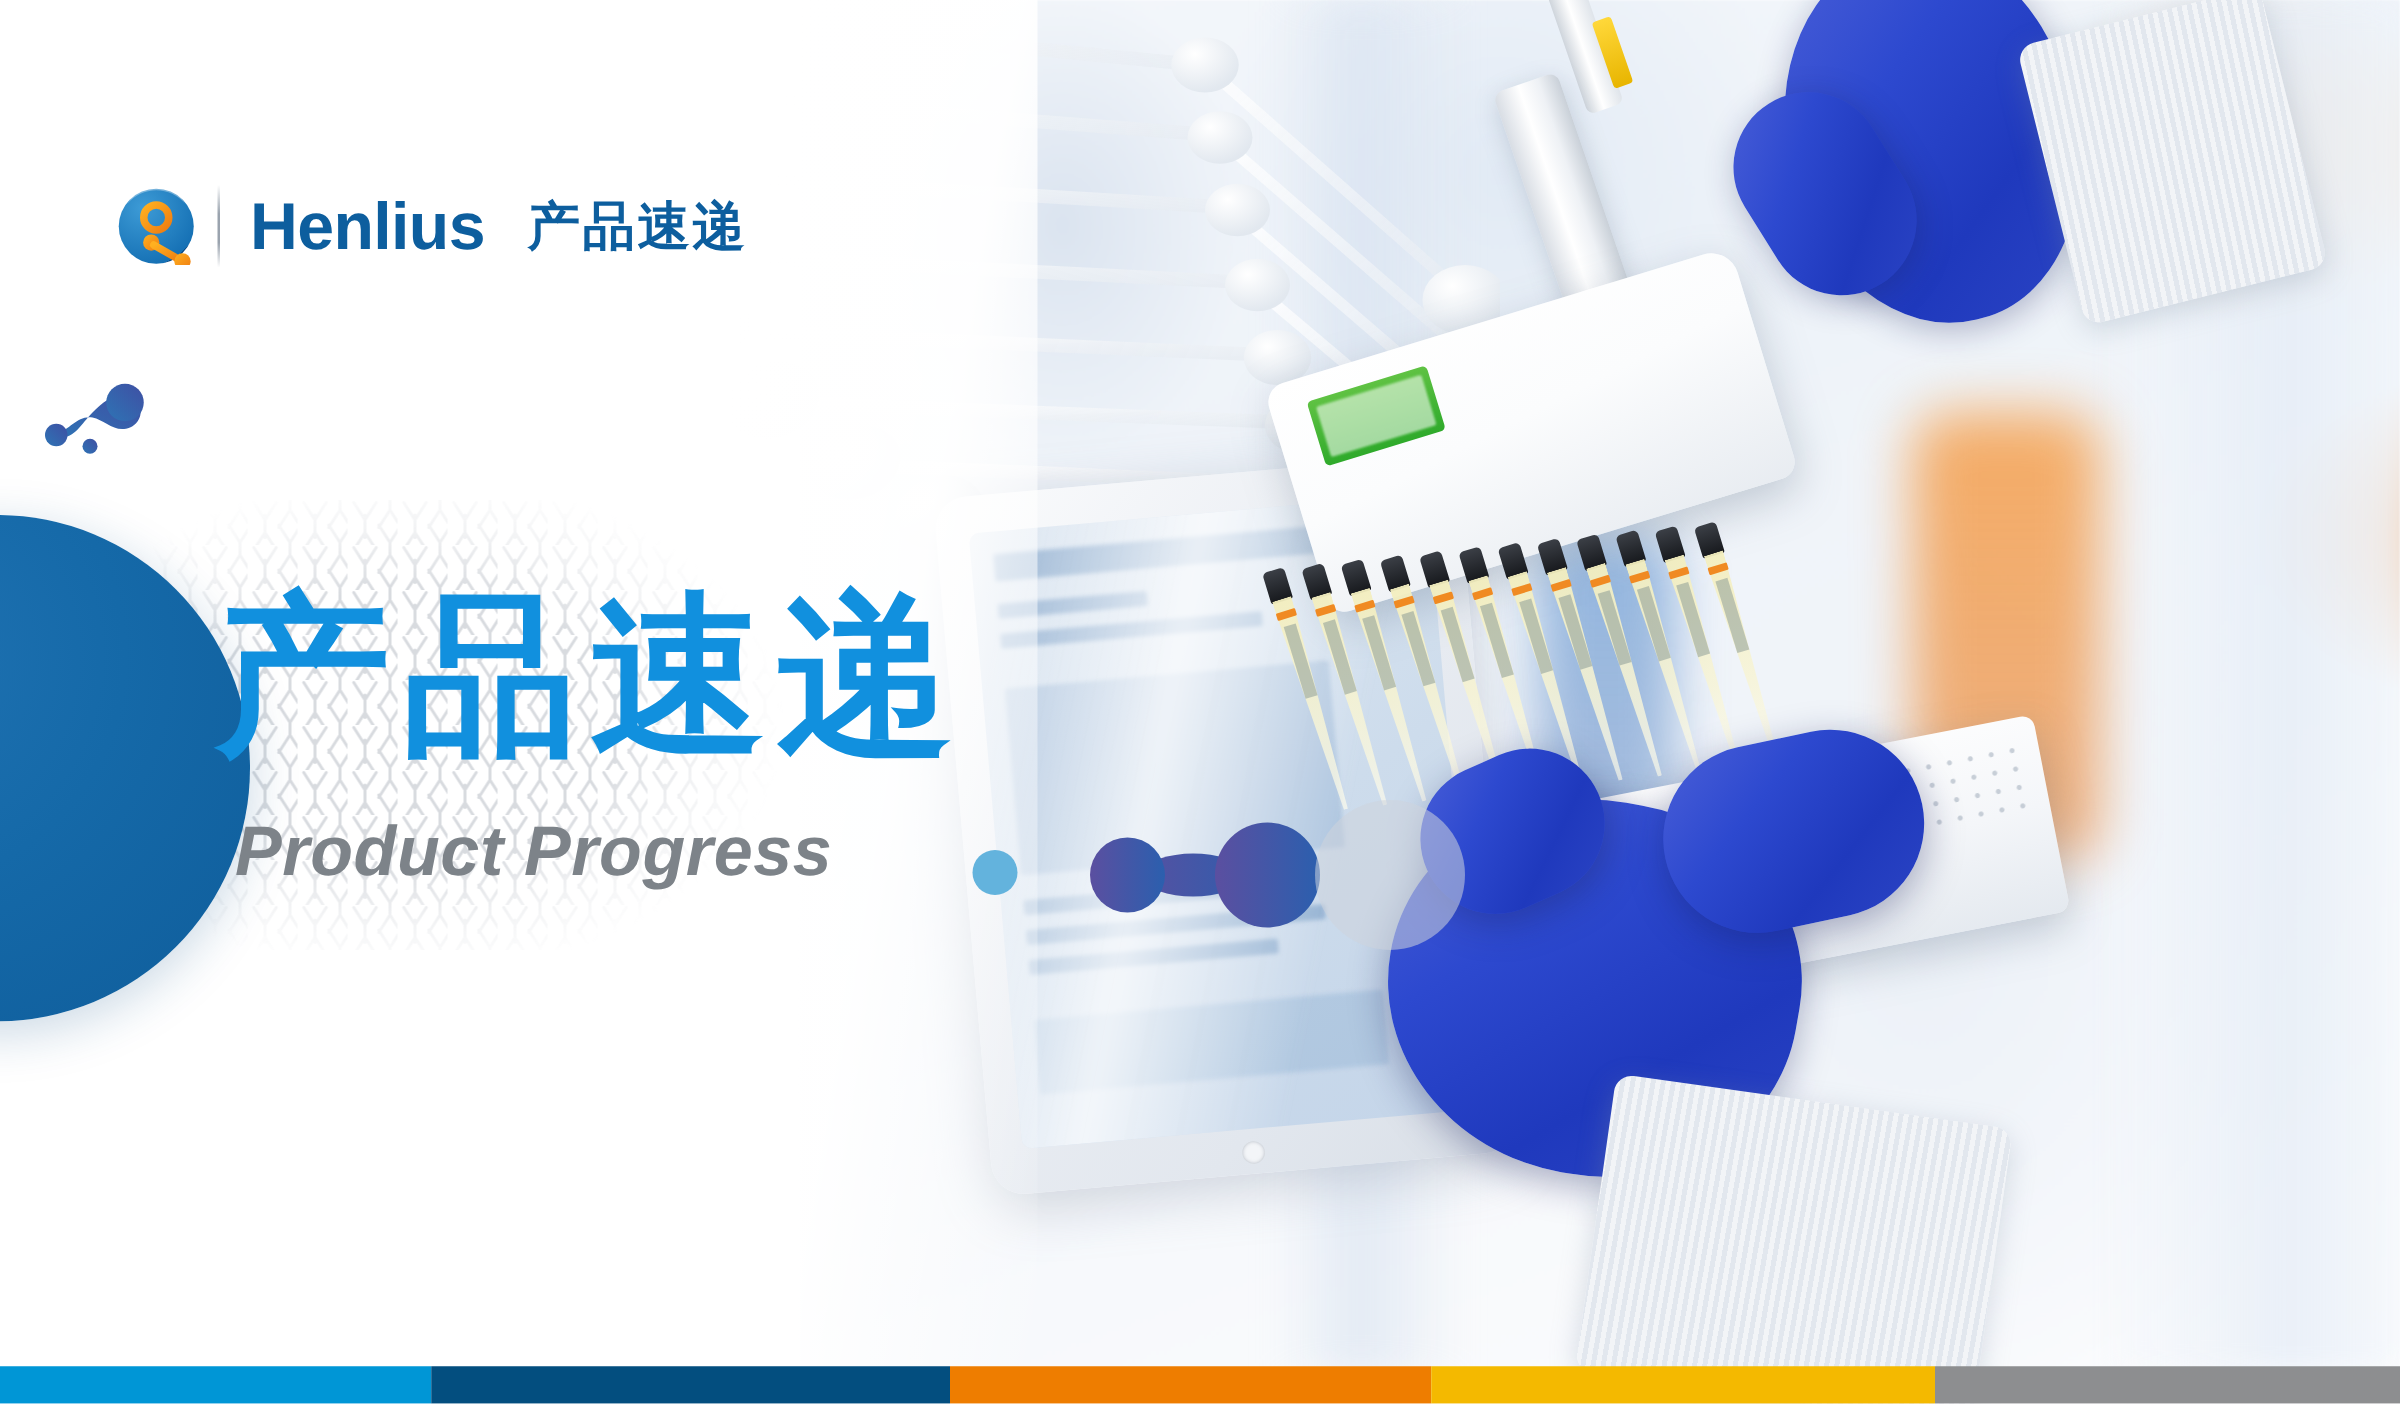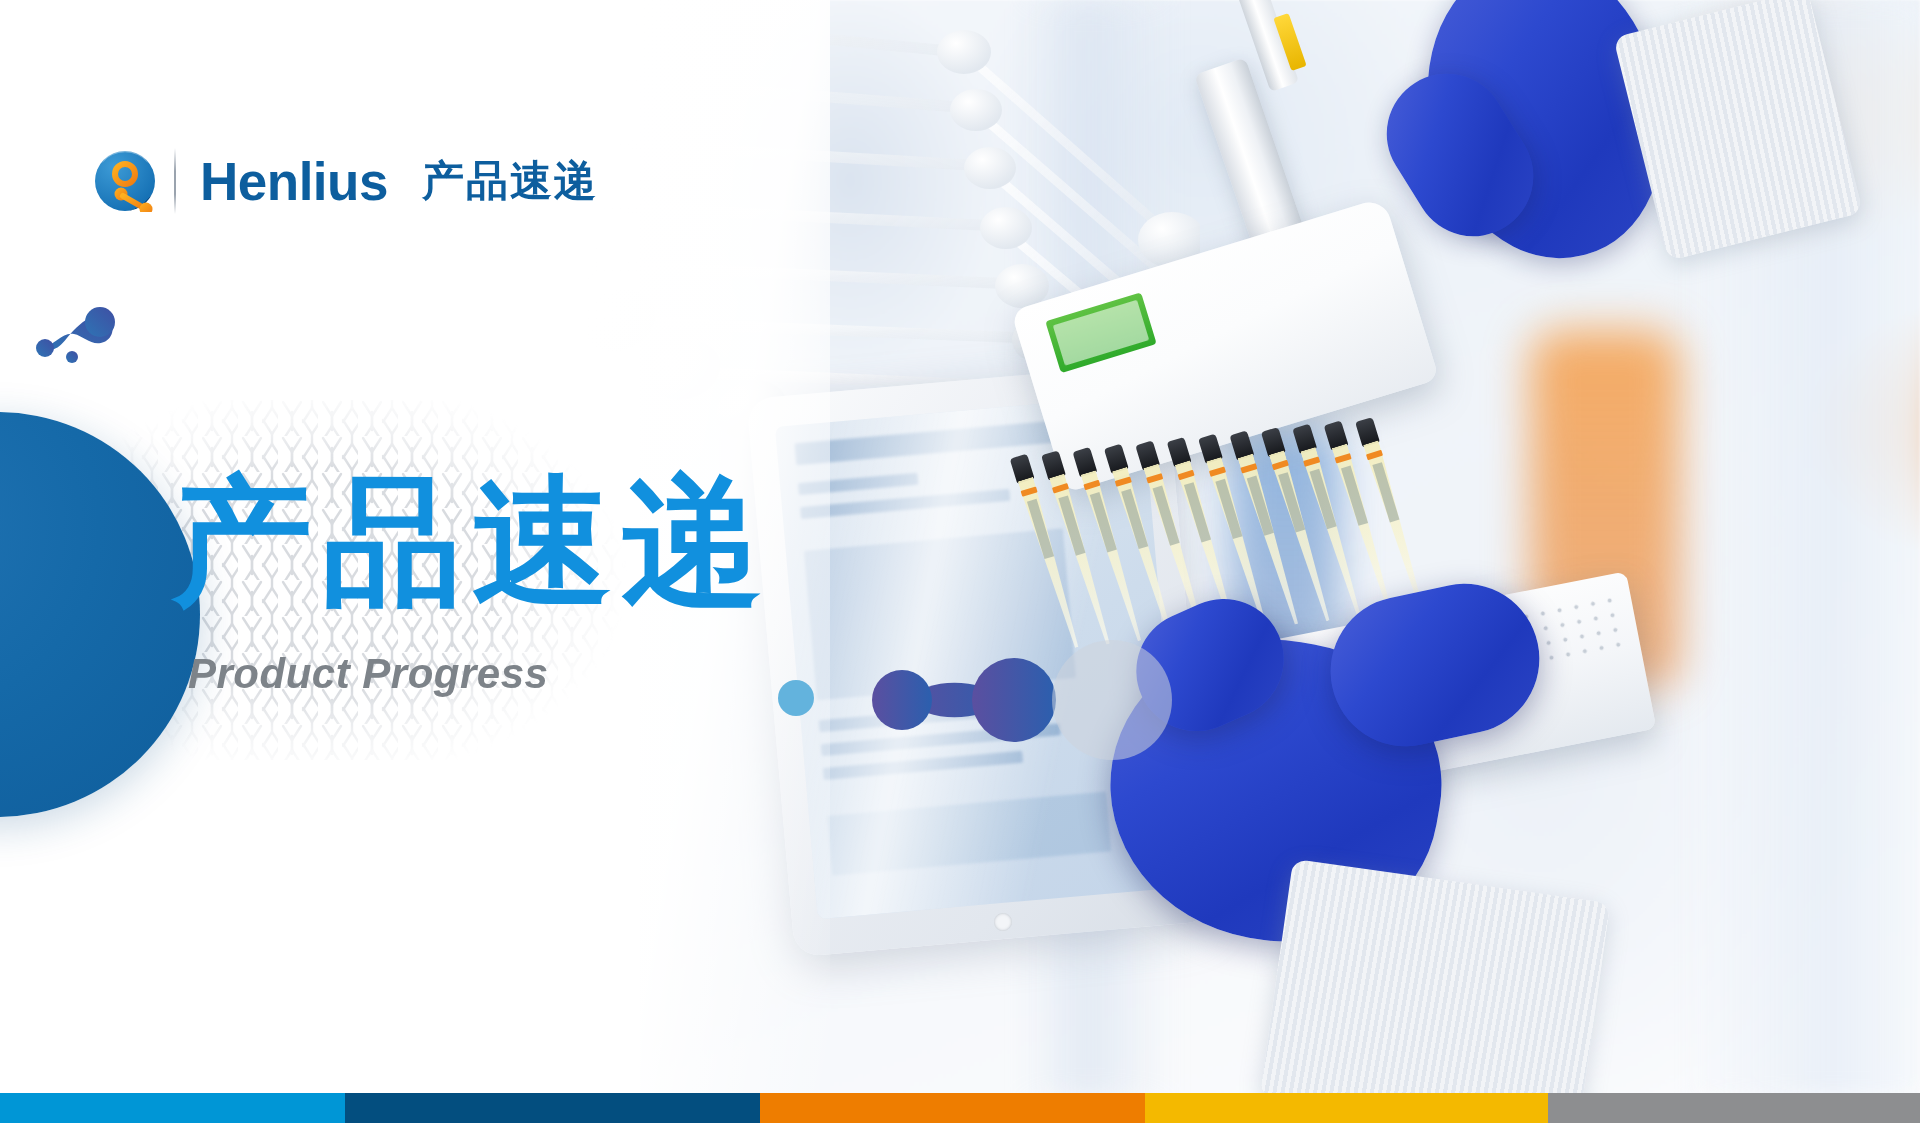--- a/index.html
+++ b/index.html
@@ -141,21 +141,21 @@
   .logo-cn { font-size:42px; font-weight:bold; color:#0d5e9e; margin-left:34px;
     line-height:1; white-space:nowrap;
     font-family:"DejaVu Sans","Liberation Sans",sans-serif; letter-spacing:2px; }
 
   
   .headline { position:absolute; left:172px; top:472px;
     font-size:140px; line-height:1; font-weight:bold; color:#1190de;
     letter-spacing:10px; white-space:nowrap;
     font-family:"DejaVu Sans","Liberation Sans",sans-serif; }
   .subhead { position:absolute; left:188px; top:653px;
-    font-size:42px; line-height:1; font-weight:bold; font-style:italic;
+    font-size:56px; line-height:1; font-weight:bold; font-style:italic;
     color:#7d8389; letter-spacing:.5px; white-space:nowrap; }
 
   
   .dot-cyan { position:absolute; left:778px; top:680px; width:36px; height:36px;
     border-radius:50%; background:#63b3dd; }
   .mol-big { position:absolute; left:862px; top:650px; width:220px; height:100px; }
   .mol-big svg { width:100%; height:100%; display:block; }
   .ghost-circle { position:absolute; left:1052px; top:640px; width:120px; height:120px;
     border-radius:50%; background:rgba(205,212,220,.55); }
 

